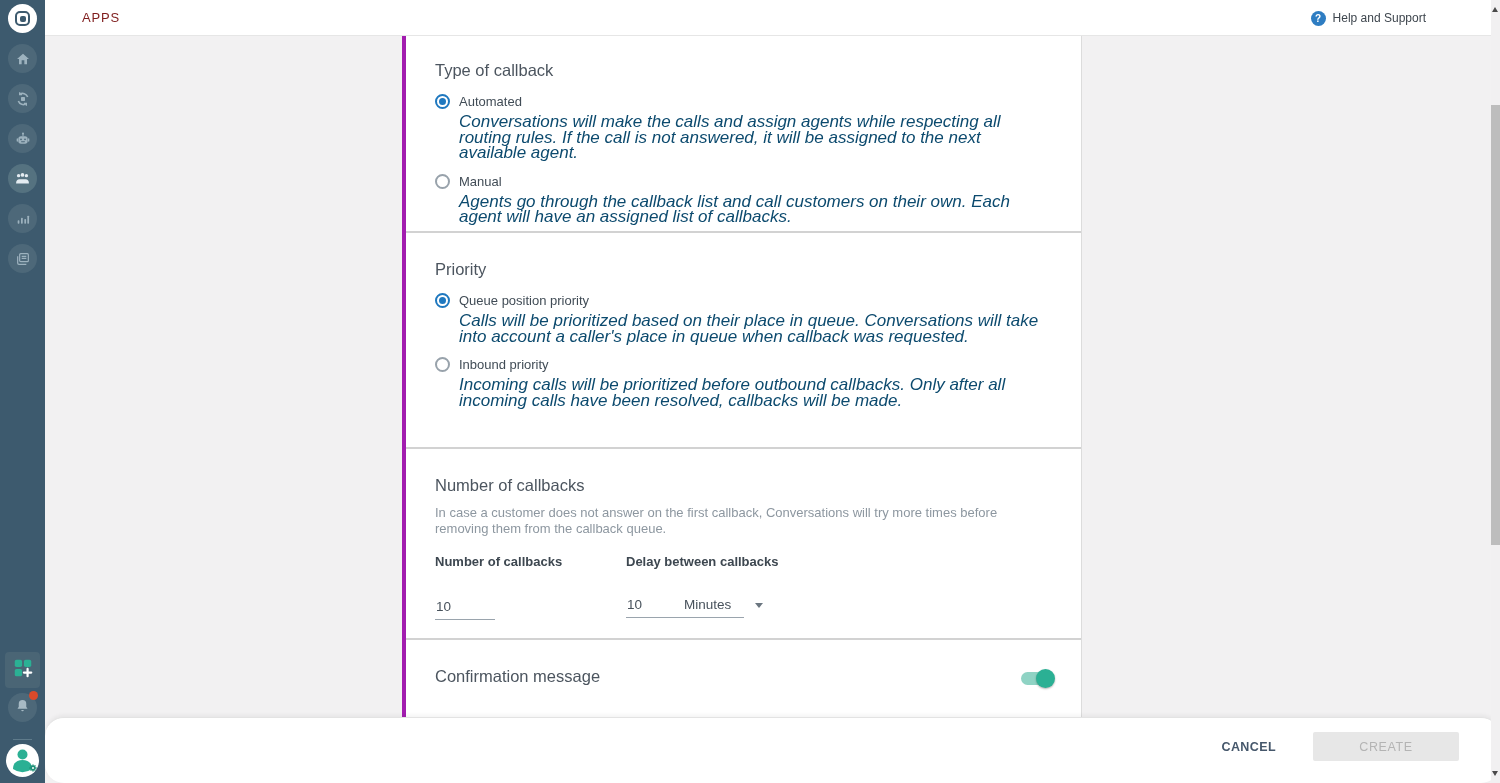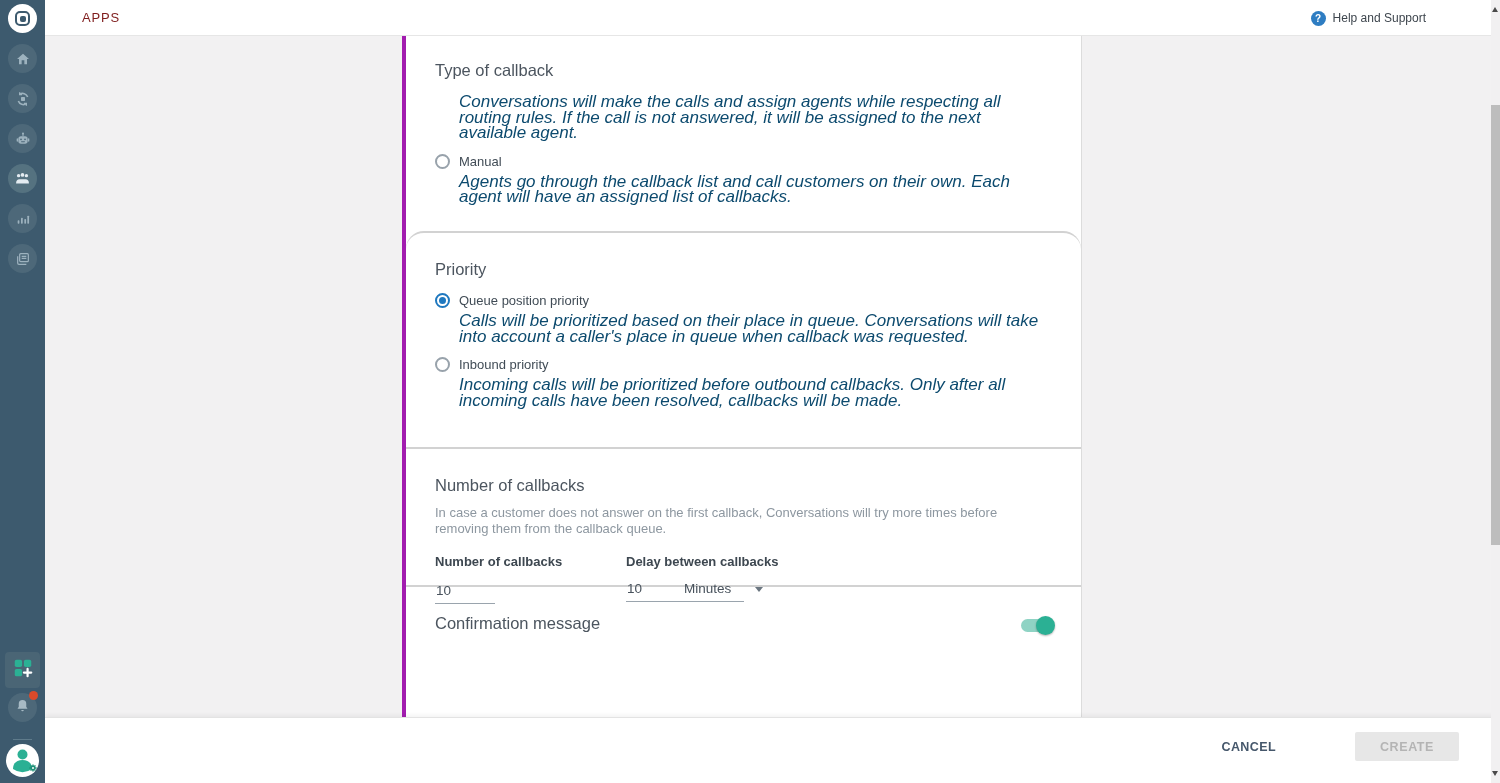--- a/index.html
+++ b/index.html
@@ -43,60 +43,60 @@
   .help-icon { width:15px; height:15px; border-radius:50%; background:#2e7dc2; color:#fff;
                font-size:10px; font-weight:bold; display:flex; align-items:center; justify-content:center; }
   .help-label { font-size:12px; color:#3e464e; }
 
   
   .panel { position:absolute; left:402px; top:36px; width:680px; height:681px; background:#fff;
            border-left:4px solid #a21caf; border-right:1px solid #dcdcdc; overflow:hidden; z-index:2; }
   .sec { padding:0 29px; }
   .sec + .sec { border-top:2px solid #d2d2d2; }
   .sec1 { height:195px; padding-top:24px; }
-  .sec2 { height:216px; padding-top:26px;border-radius:18px; }
-  .sec3 { height:138px; padding-top:26px; }
+  .sec2 { height:216px; padding-top:26px; }
+  .sec3 { height:191px; padding-top:26px; }
   .sec4 { height:120px; padding-top:26px; display:flex; align-items:flex-start; justify-content:space-between; }
   .sec-title { font-size:16.5px; font-weight:400; color:#4c555f; margin:0 0 14px; line-height:20px; }
 
   .radio-row { margin-bottom:13px; }
   .radio-line { display:flex; align-items:center; gap:9px; cursor:pointer; }
   .radio { width:15px; height:15px; border-radius:50%; border:2px solid #98a2ab; position:relative; flex:none; }
   .radio.on { border-color:#1f78bf; }
   .radio.on::after { content:""; position:absolute; inset:2px; background:#1f78bf; border-radius:50%; }
   .radio-label { font-size:13px; color:#414c56; }
   .radio-desc { margin:5px 0 0 24px; font-size:17px; color:#0c4a6e; line-height:15.5px; max-width:600px;font-style:italic; }
 
   .sec-desc { font-size:13px; color:#8d97a0; line-height:16px; max-width:615px; margin:0; }
   .fields { display:flex; margin-top:17px; }
   .field { }
   .field-1 { width:191px; }
   .flabel { font-size:13px; font-weight:700; color:#3d4750; }
-  .fvalue { margin-top:12px; }
+  .fvalue { margin-top:28px; }
   .num-input { width:60px; border:none; border-bottom:1px solid #9aa4ad; background:transparent;
                font-family:inherit; font-size:13.5px; color:#48525c; padding:0 0 5px 1px; outline:none; }
   .combo { display:flex; align-items:flex-end; width:118px; border-bottom:1px solid #9aa4ad; }
   .num-input.in-combo { width:58px; border-bottom:none; }
   .unit { display:flex; align-items:center; gap:24px; font-size:13.5px; color:#48525c;
           padding-bottom:5px; cursor:pointer; }
   .caret-down { width:0; height:0; border-left:4px solid transparent; border-right:4px solid transparent;
                 border-top:5px solid #6b7680; margin-top:2px; }
 
   .toggle { width:31px; height:13px; border-radius:7px; background:#8fd3c4; position:relative;
             margin-top:6px; cursor:pointer; flex:none; }
   .toggle::after { content:""; position:absolute; right:-3px; top:-3px; width:19px; height:19px;
                    border-radius:50%; background:#2bb094; box-shadow:0 1px 2px rgba(0,0,0,.3); }
 
   
   .footer { position:absolute; left:45px; right:0; top:717px; height:66px; background:#fff;
-            border-top:1px solid #e3e3e3; box-shadow:0 -2px 4px rgba(0,0,0,.05); z-index:5; }
+            border-top:1px solid #e3e3e3; box-shadow:0 -2px 4px rgba(0,0,0,.05); z-index:5;border-radius:19px; }
   .cancel-btn { position:absolute; right:218px; top:21px; background:none; border:none; cursor:pointer;
                 font-family:inherit; font-size:12.5px; font-weight:700; color:#45576b; letter-spacing:.4px; }
-  .create-btn { position:absolute; right:41px; top:14px; width:104px; height:29px; background:#e7e7e7;
-                border:none; border-radius:2px; font-family:inherit; font-size:12.5px; font-weight:700;
+  .create-btn { position:absolute; right:41px; top:14px; width:146px; height:29px; background:#e7e7e7;
+                border:none; border-radius:2px; font-family:inherit; font-size:12.5px; font-weight:400;
                 color:#b4b4b4; letter-spacing:.6px; }
 
   
   .scrollbar { position:absolute; right:0; top:0; width:9px; height:783px; background:#f1f0f1; z-index:10; }
   .sb-up { position:absolute; top:7px; left:1px; width:0; height:0;
            border-left:3.5px solid transparent; border-right:3.5px solid transparent; border-bottom:5px solid #4a4a4a; cursor:pointer; }
   .sb-down { position:absolute; bottom:7px; left:1px; width:0; height:0;
              border-left:3.5px solid transparent; border-right:3.5px solid transparent; border-top:5px solid #4a4a4a; cursor:pointer; }
   .sb-thumb { position:absolute; top:105px; left:0; width:9px; height:440px; background:#bdbdbd; cursor:pointer; }
 </style>
@@ -226,20 +226,24 @@
       <span class="help-label">Help and Support</span>
     </div>
   </header>
 
   <main class="panel">
 
     <section class="sec sec1">
       <h2 class="sec-title">Type of callback</h2>
 
       <div class="radio-row">
+        <div class="radio-line">
+          <span class="radio on"></span>
+          <span class="radio-label">Automated</span>
+        </div>
         <p class="radio-desc">Conversations will make the calls and assign agents while respecting all routing rules. If the call is not answered, it will be assigned to the next available agent.</p>
       </div>
 
       <div class="radio-row">
         <div class="radio-line">
           <span class="radio"></span>
           <span class="radio-label">Manual</span>
         </div>
         <p class="radio-desc">Agents go through the callback list and call customers on their own. Each agent will have an assigned list of callbacks.</p>
       </div>

